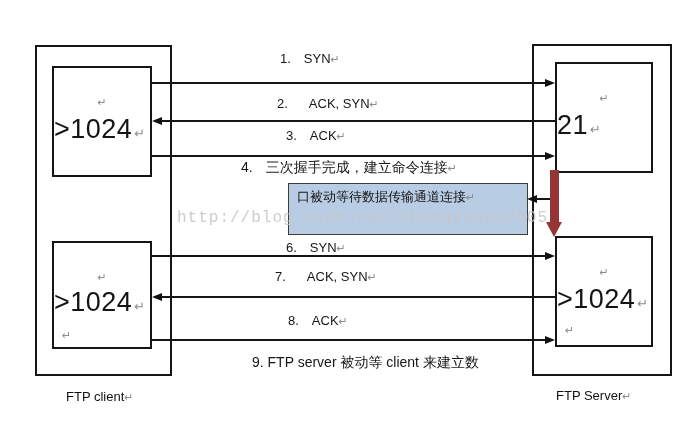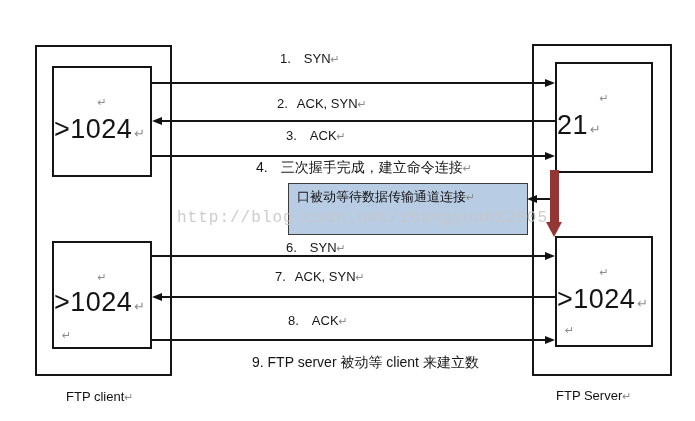--- a/index.html
+++ b/index.html
@@ -16,21 +16,21 @@
   .rm{color:#8c8c8c;font-size:11px;font-family:"DejaVu Sans",sans-serif;}
   .port-value .rm{font-size:13px;margin-left:2px;}
   .rm-center{position:absolute;top:28px;left:50%;transform:translateX(-50%);}
   .rm-bl{position:absolute;left:8px;top:86px;}
   .node-label{position:absolute;font-size:13px;color:#111;white-space:nowrap;}
   .hline{position:absolute;height:2px;background:#151515;}
   .ah-r{position:absolute;width:0;height:0;border-top:4px solid transparent;border-bottom:4px solid transparent;border-left:10px solid #111;}
   .ah-l{position:absolute;width:0;height:0;border-top:4px solid transparent;border-bottom:4px solid transparent;border-right:10px solid #111;}
   .step{position:absolute;font-size:13px;white-space:nowrap;color:#161616;}
   .step .txt-gap-wide{margin-left:13px;}
-  .step .txt-gap-narrow{margin-left:9px;}
+  .step .txt-gap-narrow{margin-left:21px;}
   .step-cjk{font-size:14px;}
   .step-multiline{line-height:20px;}
   .note-box{
     position:absolute;left:288px;top:183px;width:240px;height:52px;box-sizing:border-box;
     background:var(--note-fill,#b8cce4);border:1px solid #3c3c3c;padding:3px 6px 0 8px;
     font-size:13px;line-height:19px;color:#141414;z-index:2;
   }
   .note-arrow-line{position:absolute;left:537px;top:198px;width:18px;height:2px;background:#151515;z-index:3;}
   .note-ah{position:absolute;left:527px;top:195px;z-index:3;}
   .red-arrow-shaft{position:absolute;left:550px;top:170px;width:9px;height:53px;background:var(--red-arrow,#963634);z-index:4;}
@@ -94,21 +94,21 @@
 
   <div class="hline" style="left:161px;top:296px;width:394px;"></div>
   <div class="ah-l" style="left:152px;top:293px;"></div>
 
   <div class="hline" style="left:152px;top:339px;width:394px;"></div>
   <div class="ah-r" style="left:545px;top:336px;"></div>
 
   <div class="step" style="left:280px;top:51px;"><span>1.</span><span class="txt-gap-wide">SYN</span><span class="rm">↵</span></div>
   <div class="step" style="left:277px;top:96px;"><span>2.</span><span class="txt-gap-narrow">ACK, SYN</span><span class="rm">↵</span></div>
   <div class="step" style="left:286px;top:128px;"><span>3.</span><span class="txt-gap-wide">ACK</span><span class="rm">↵</span></div>
-  <div class="step step-cjk" style="left:256px;top:159px;"><span>4.</span><span class="txt-gap-wide">三次握手完成，建立命令连接</span><span class="rm">↵</span></div>
+  <div class="step step-cjk" style="left:241px;top:159px;"><span>4.</span><span class="txt-gap-wide">三次握手完成，建立命令连接</span><span class="rm">↵</span></div>
   <div class="step" style="left:286px;top:240px;"><span>6.</span><span class="txt-gap-wide">SYN</span><span class="rm">↵</span></div>
   <div class="step" style="left:275px;top:269px;"><span>7.</span><span class="txt-gap-narrow">ACK, SYN</span><span class="rm">↵</span></div>
   <div class="step" style="left:288px;top:313px;"><span>8.</span><span class="txt-gap-wide">ACK</span><span class="rm">↵</span></div>
   <div class="step step-cjk step-multiline" style="left:252px;top:352px;">
     <div>9. FTP server 被动等 client 来建立数</div>
   </div>
 
   <div class="note-box">
     <div><span>口被动等待数据传输通道连接</span><span class="rm">↵</span></div>
   </div>

